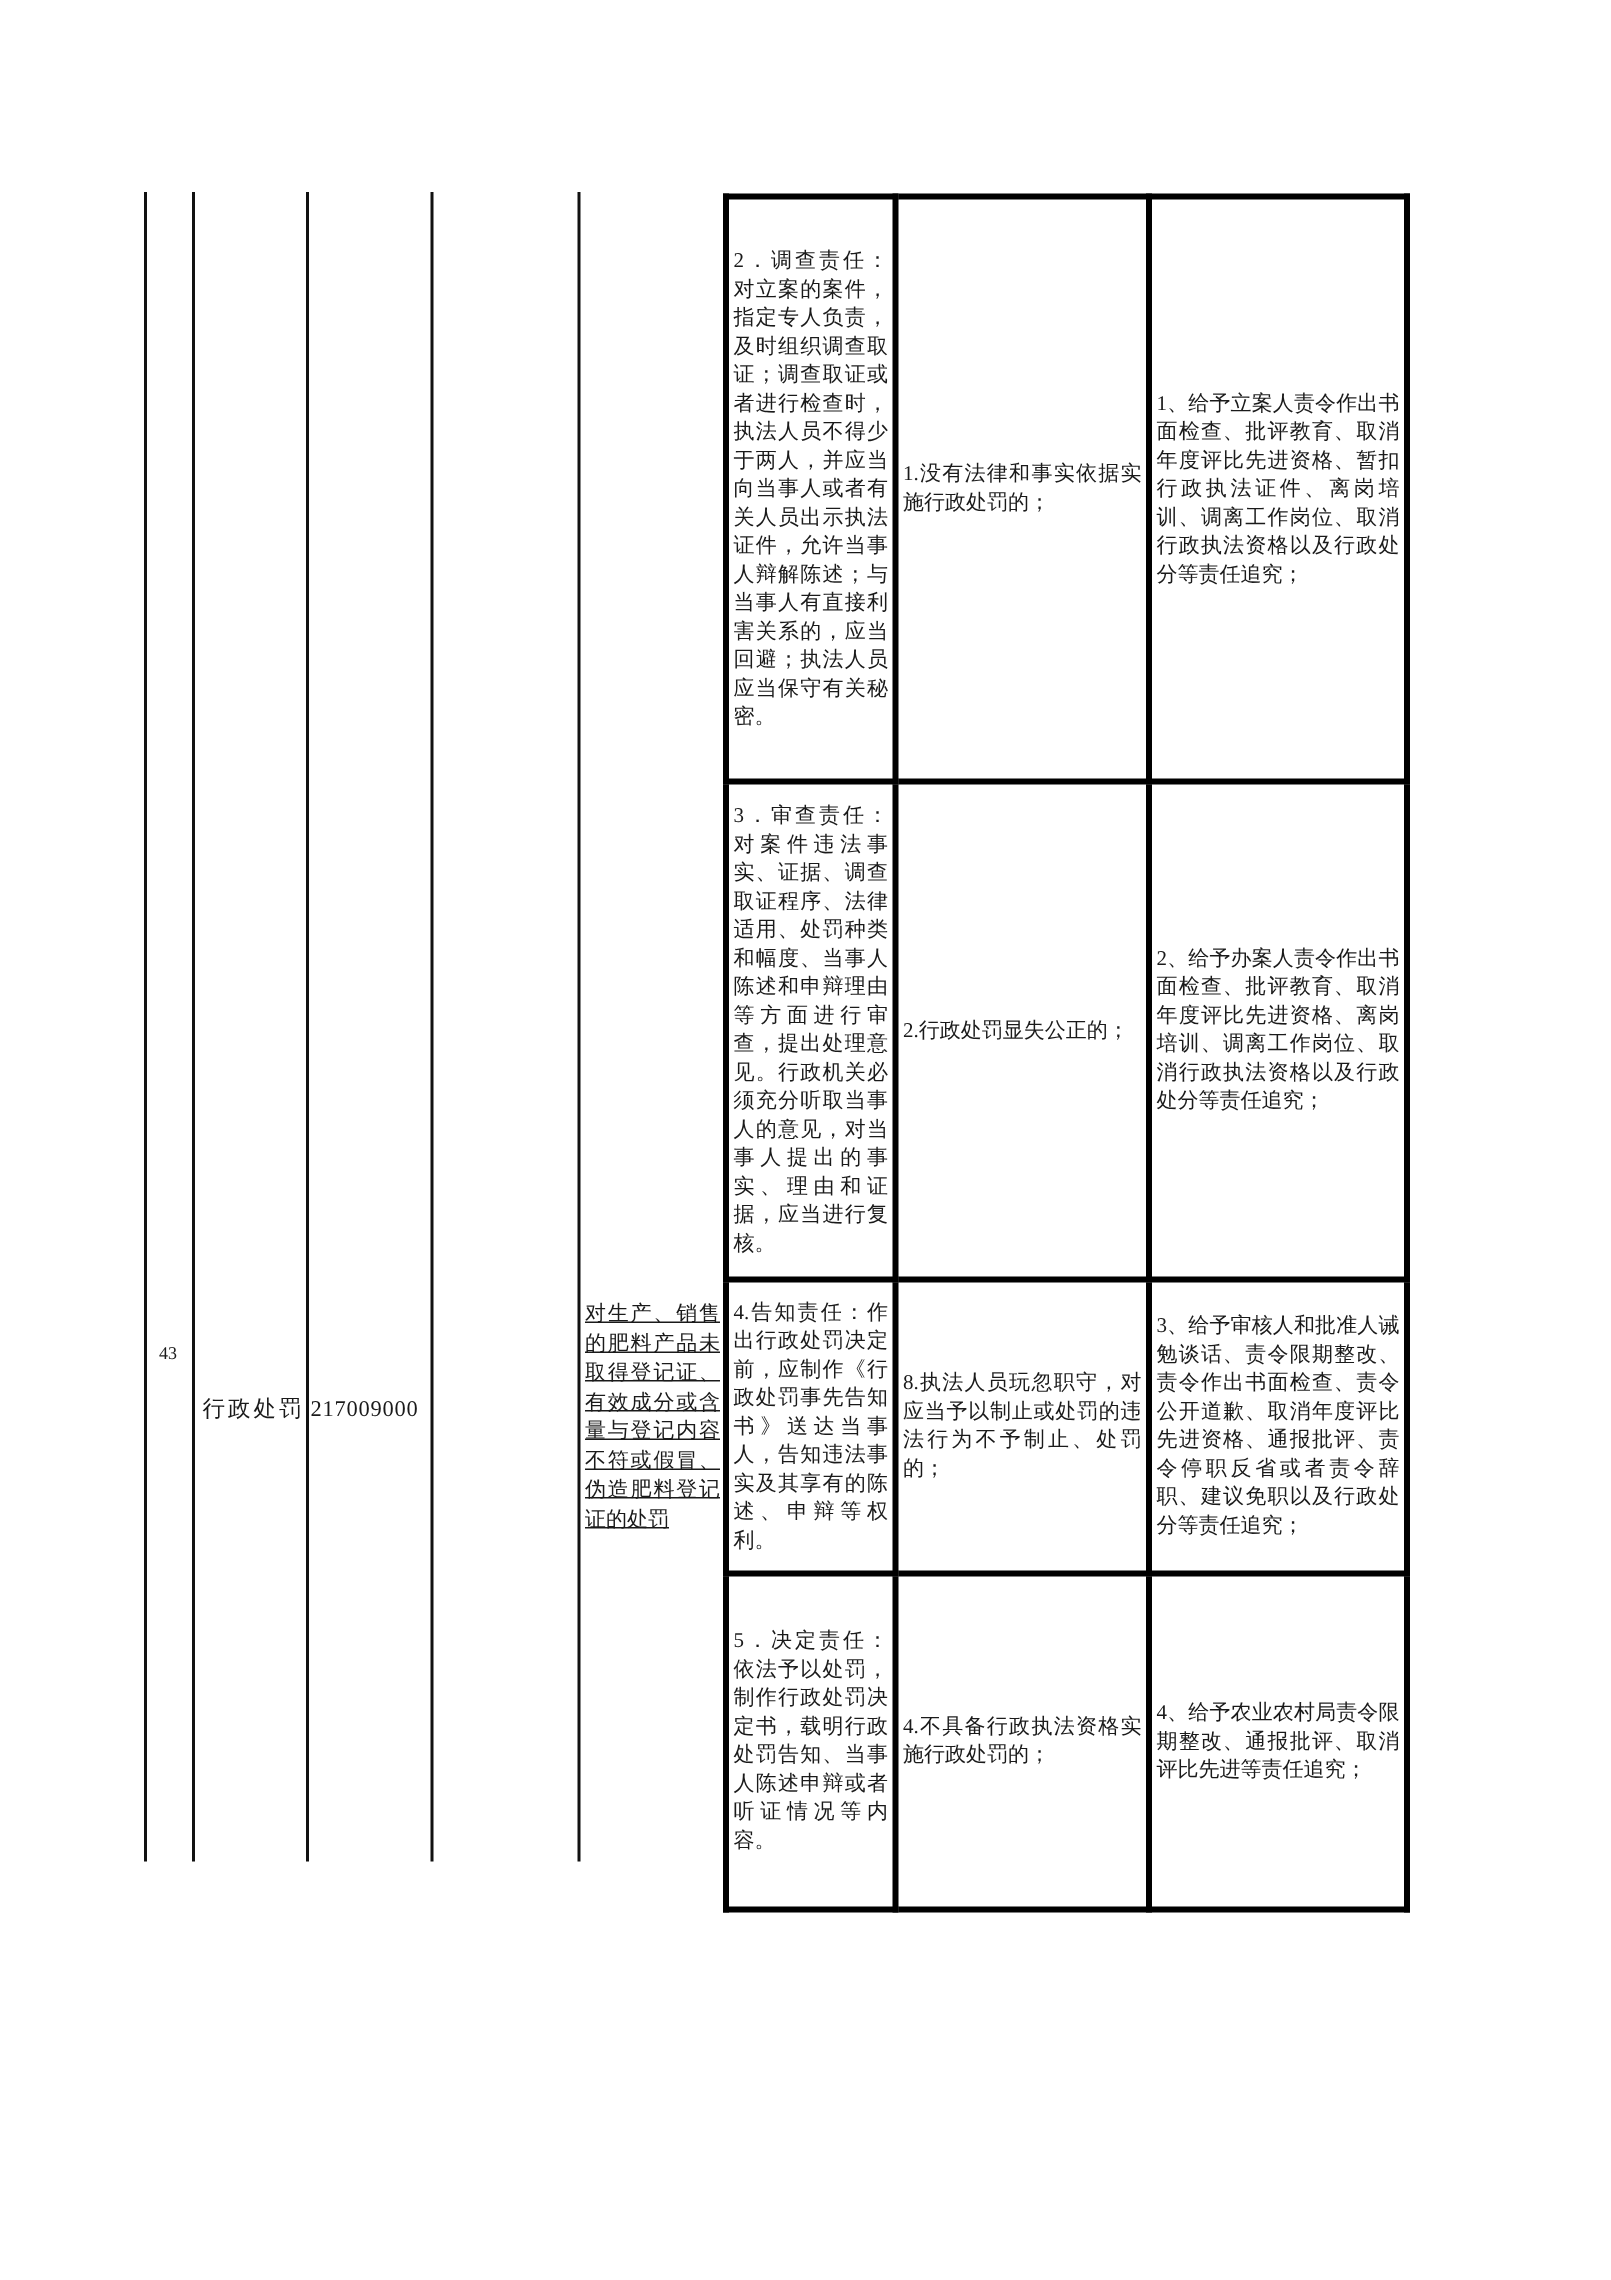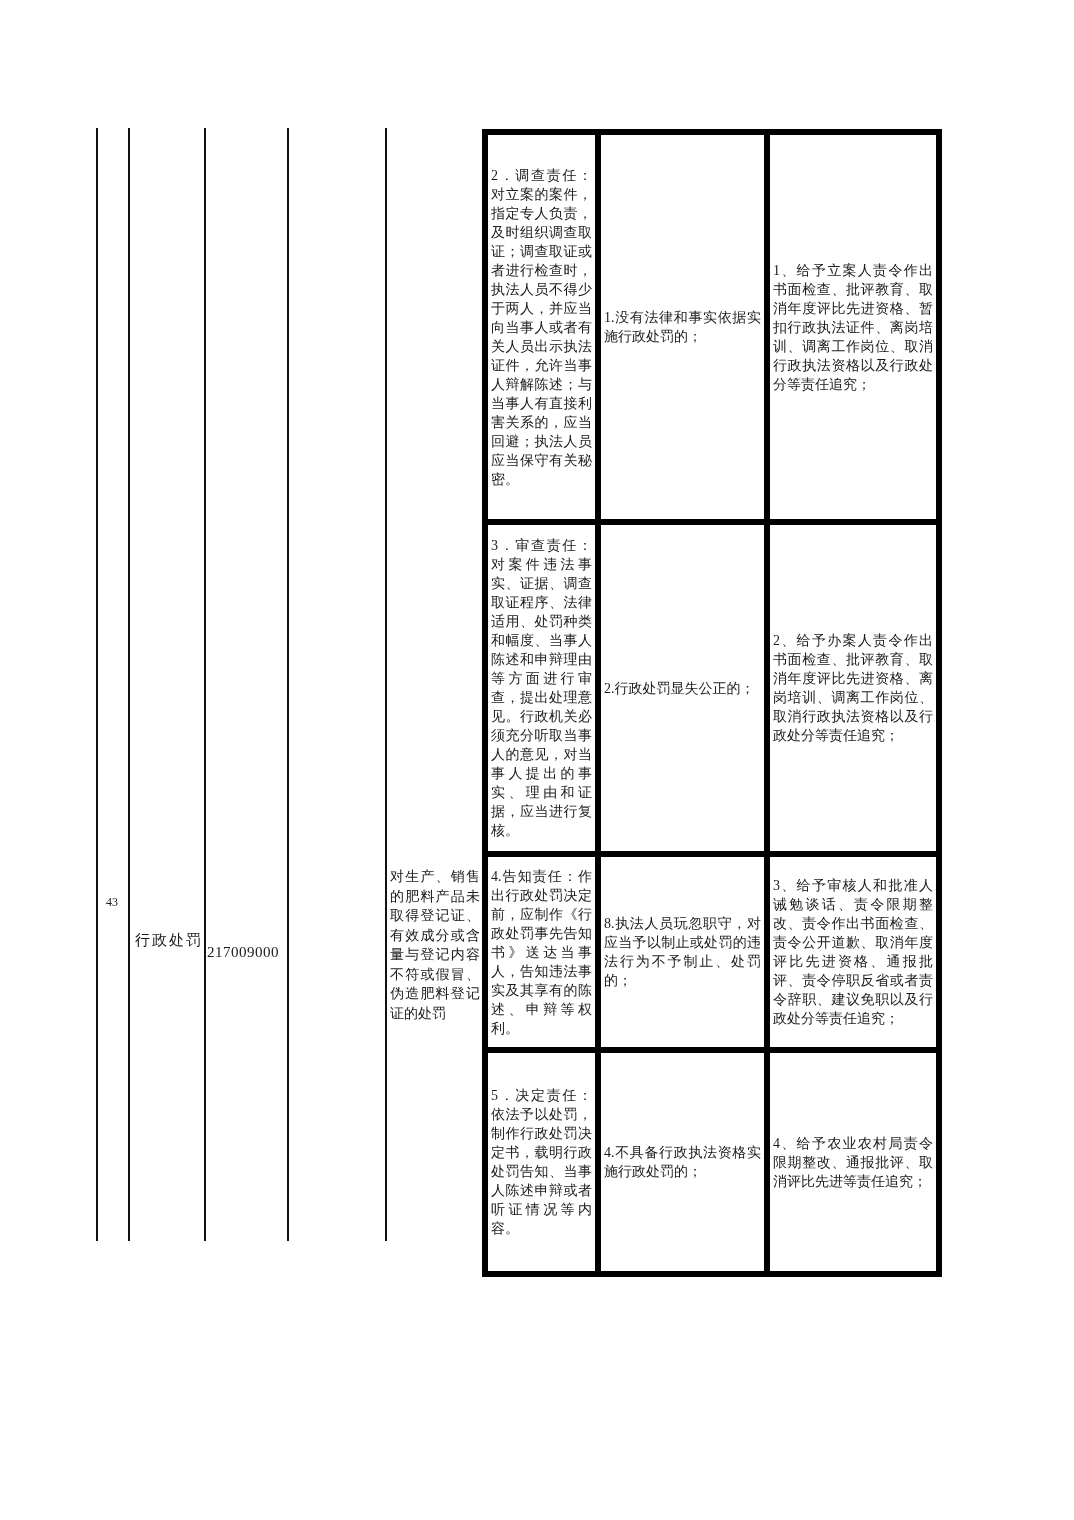--- a/index.html
+++ b/index.html
@@ -27,36 +27,36 @@
   .cell-seq{
     position:absolute;left:94px;top:893px;width:36px;
     text-align:center;font-size:12px;line-height:19px;
   }
   .cell-type{
     position:absolute;left:135px;top:931px;width:68px;
     font-size:15px;line-height:19px;letter-spacing:2px;
   }
   .cell-code{
     position:absolute;left:207px;top:931px;width:80px;
-    font-size:15px;line-height:19px;letter-spacing:0.5px;margin-top:12px;
+    font-size:15px;line-height:19px;letter-spacing:0.5px;
   }
   .cell-item{
     position:absolute;left:390px;top:867px;width:90px;
     font-size:14px;line-height:19.5px;
-    text-align:justify;text-justify:inter-character;
+    text-align:justify;text-justify:inter-character;text-decoration:underline;
   }
 
   
   table.grid{
     position:absolute;left:482px;top:129px;
     border-collapse:collapse;table-layout:fixed;
     border:1px solid #111;
   }
   table.grid td{
-    border:6px solid #000000;
+    border:4px solid #000000;
     vertical-align:middle;
     padding:0;
   }
   table.grid td .txt{
     padding:2px 3px;
     font-size:14px;
     line-height:19px;
     text-align:justify;
     text-justify:inter-character;
     color:#1a1a1a;

